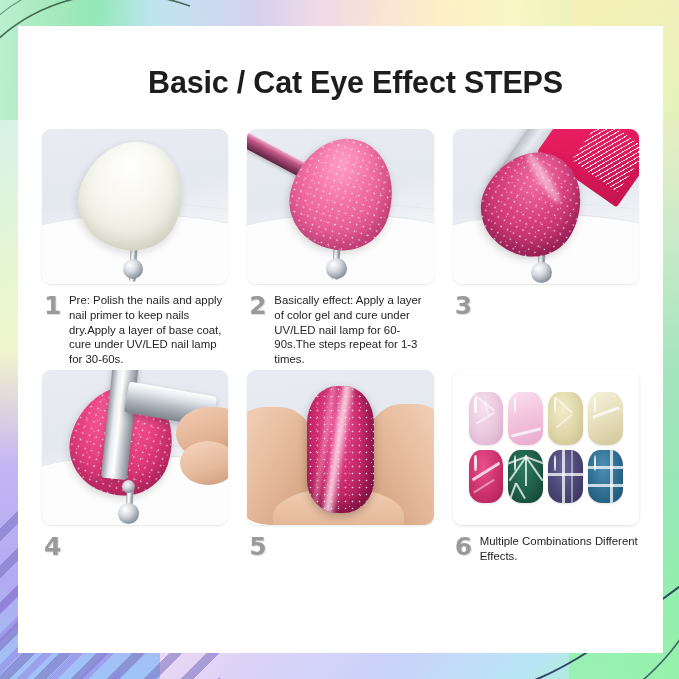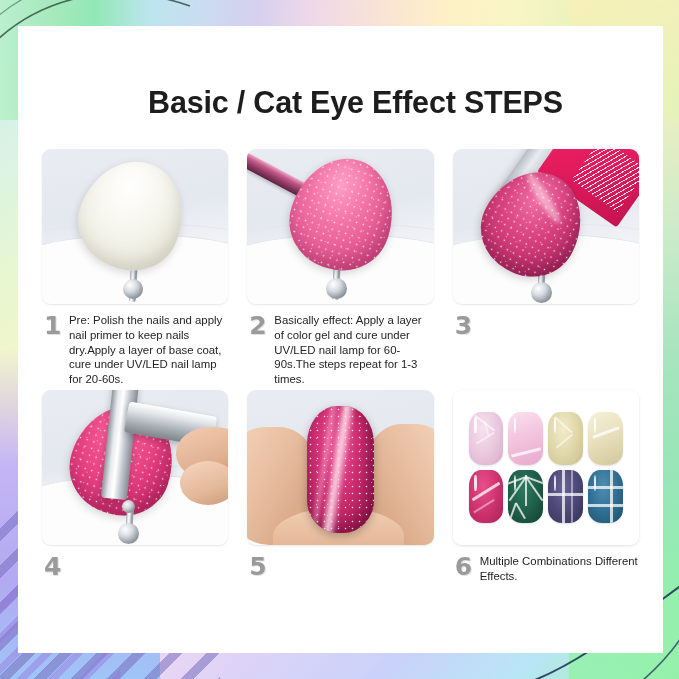--- a/index.html
+++ b/index.html
@@ -87,21 +87,21 @@
     background: #ffffff;
     box-shadow: 0 0 0 0 rgba(0,0,0,0);
   }
 
   #title {
     text-align: center;
     font-size: 30.5px;
     font-weight: bold;
     color: #1d1d1d;
     letter-spacing: -0.2px;
-    margin-top: 59px;
+    margin-top: 39px;
     padding-left: 30px;
   }
 
   
   #steps {
     display: grid;
     grid-template-columns: 1fr 1fr 1fr;
     column-gap: 19px;
     row-gap: 3px;
     padding: 0 24px;
@@ -261,21 +261,21 @@
             <div class="stand-ball" style="left:43.5%;top:84%;width:20px;height:20px;"></div>
             <div class="stand-ball" style="left:45%;top:68%;width:13px;height:13px;"></div>
             <div class="nail" style="left:21%;top:8%;width:55%;height:70%;
                  transform:rotate(22deg);
                  background:radial-gradient(ellipse at 38% 26%, #ffffff 0%, #f7f6ee 38%, #edece0 68%, #dcdbcd 100%);
                  box-shadow: inset -6px -8px 14px rgba(190,190,175,.5), 0 3px 8px rgba(0,0,0,.14);"></div>
           </div>
         </div>
         <div class="caption">
           <div class="step-num">1</div>
-          <div class="step-text">Pre: Polish the nails and apply nail primer to keep nails dry.Apply a layer of base coat, cure under UV/LED nail lamp for 20-60s.</div>
+          <div class="step-text">Pre: Polish the nails and apply nail primer to keep nails dry.Apply a layer of base coat, cure under UV/LED nail lamp for 30-60s.</div>
         </div>
       </div>
 
       <div class="step">
         <div class="thumb">
           <div class="photo">
             <div class="backdrop"></div>
             <div class="shelf2"></div>
             <div class="shelf"></div>
 

